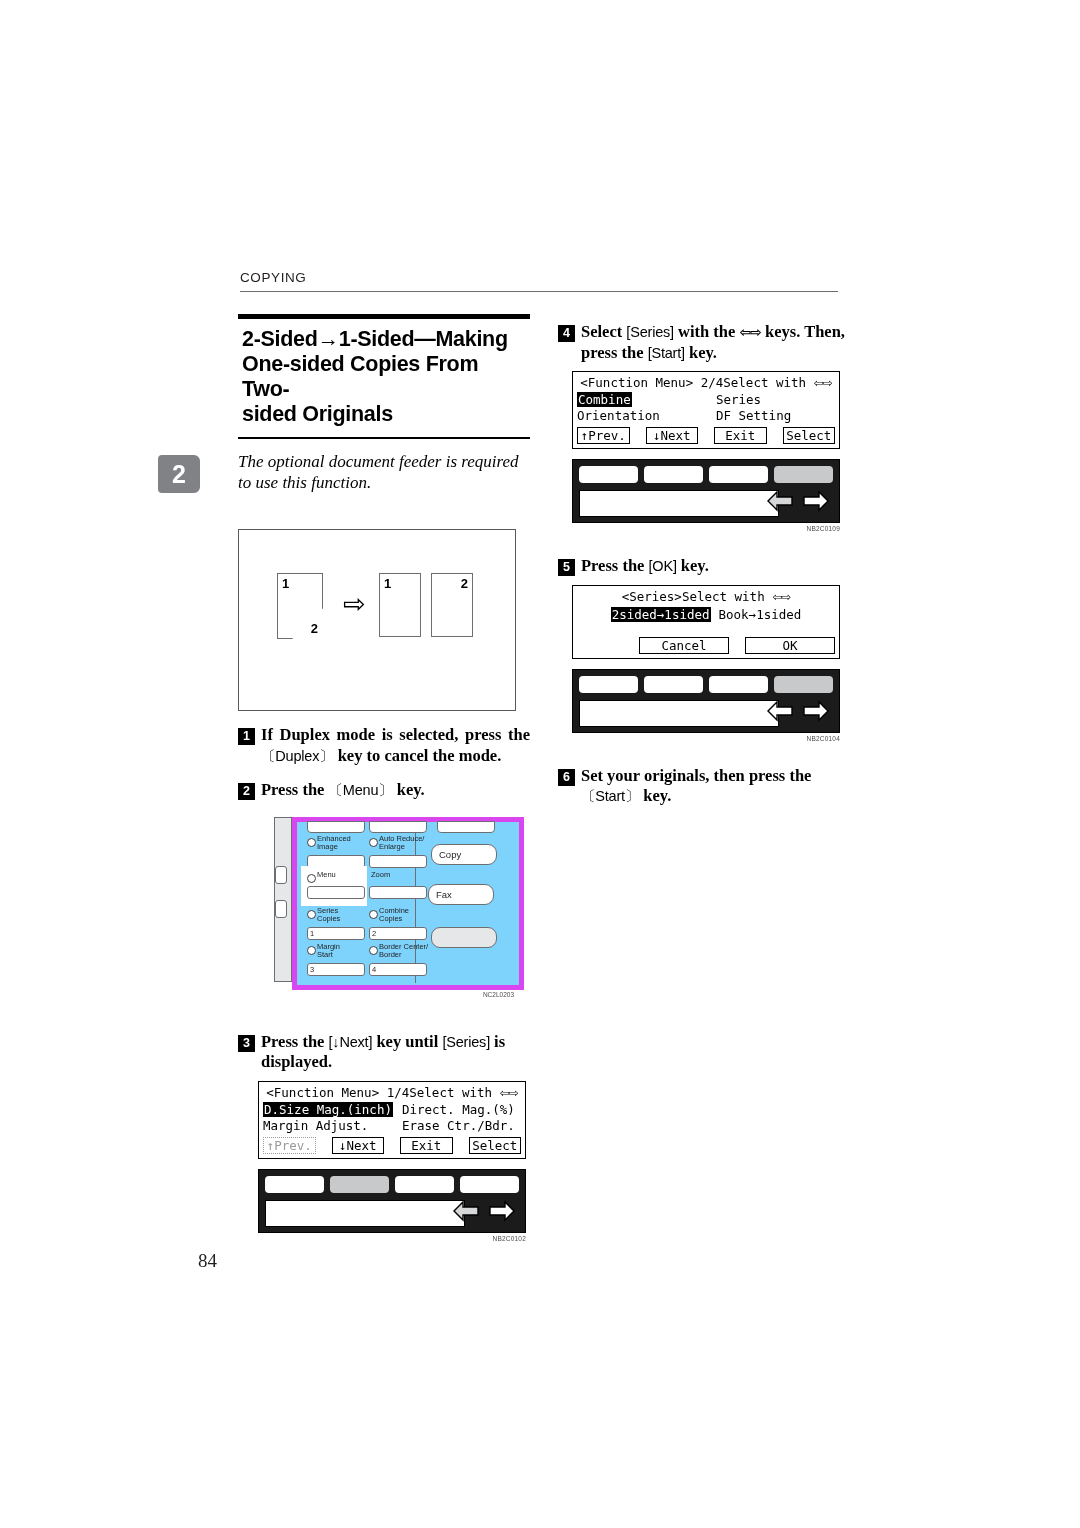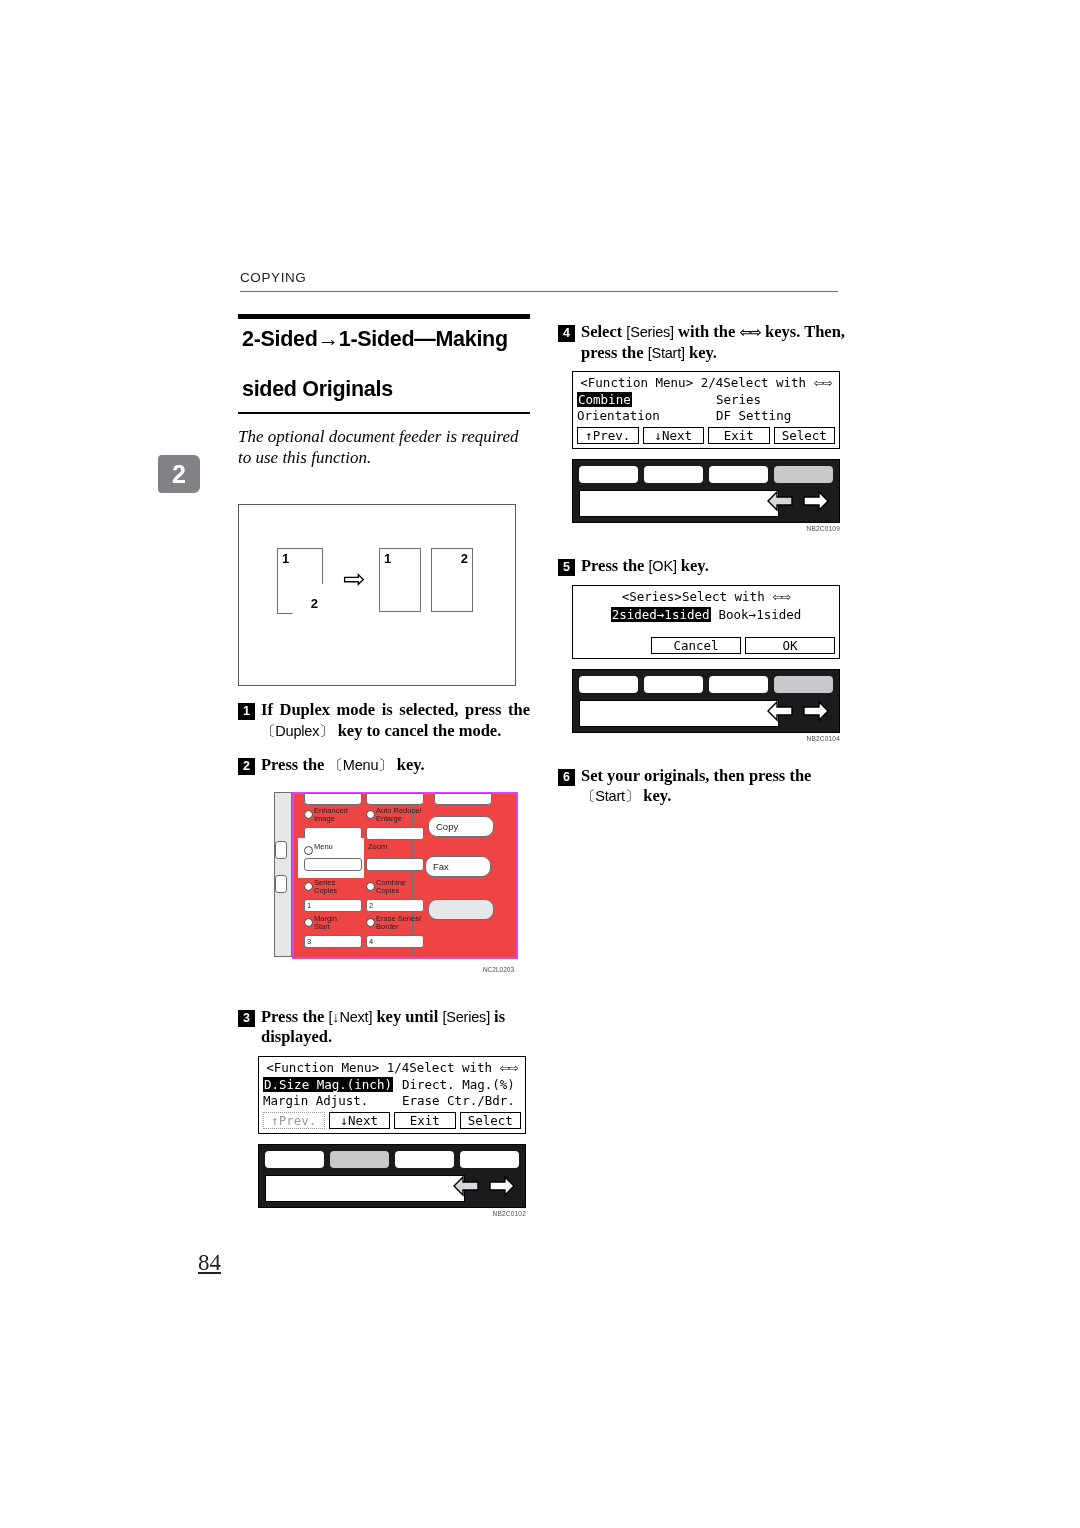--- a/index.html
+++ b/index.html
@@ -56,23 +56,22 @@
     align-items: center;
     justify-content: center;
     line-height: 1;
   }
 
   .page-number {
     position: absolute;
     left: 198px;
     top: 1250px;
     font-family: "Liberation Serif", serif;
-    font-size: 23px;
+    font-size: 19px;
     color: #231f20;
-    text-decoration: underline;
   }
 
   
   .col-left  { position: absolute; left: 238px; top: 300px; width: 292px; }
   .col-right { position: absolute; left: 558px; top: 300px; width: 292px; }
 
   
   .title-rule-top {
     height: 5px;
     background: #000;
@@ -201,21 +200,21 @@
   .lcd-cols .c1 { width: 140px; }
   .lcd-cols .c2 { width: 120px; }
   .lcd-item { white-space: pre; }
   .lcd-inv {
     background: #000;
     color: #fff;
     padding: 0 1px;
   }
   .lcd-btnrow {
     display: flex;
-    gap: 4px;
+    gap: 16px;
     margin-top: 4px;
   }
   .lcd-btn {
     flex: 1 1 0;
     border: 1.4px solid #000;
     text-align: center;
     white-space: pre;
     padding: 0 1px;
     background: #fff;
     font-size: 12.5px;
@@ -313,22 +312,22 @@
     height: 185px;
     margin-top: 6px;
     margin-left: 26px;
     position: relative;
     background: #fff;
   }
   .op-body {
     position: absolute;
     left: 28px; top: 10px;
     width: 222px; height: 163px;
-    background: #ef4444;
-    border: 2px solid #d946ef;
+    background: #7dd3fc;
+    border: 5px solid #d946ef;
   }
   .op-leftstrip {
     position: absolute;
     left: 10px; top: 10px;
     width: 16px; height: 163px;
     background: #e6e7e8;
     border: 1px solid #6d6e71;
   }
   .op-leftkey {
     position: absolute;
@@ -427,21 +426,21 @@
   <div class="head-rule"></div>
 
   <div class="chapter-tab">2</div>
   <div class="page-number">84</div>
 
   <div class="col-left">
 
     <div class="title-rule-top"></div>
     <h1 class="sec-title">
       <span>2-Sided→1-Sided—Making</span><br>
-      <br>
+      <span>One-sided Copies From Two-</span><br>
       <span>sided Originals</span>
     </h1>
     <div class="title-rule-bottom"></div>
 
     <p class="lead-italic">The optional document feeder is required to use this function.</p>
 
     <div class="illus-box">
 
       <div class="sheet" style="left:38px; top:43px; width:44px; height:64px;">
         <span class="num" style="left:4px; top:2px;">1</span>
@@ -529,21 +528,21 @@
 
         <div class="op-cell" style="left:10px; top:122px;">
           <div class="op-radio"></div>
           <div class="op-lab"><span>Margin</span><br><span>Start</span></div>
           <div class="op-key">
               <span class="kn">3</span>
             </div>
         </div>
         <div class="op-cell" style="left:72px; top:122px;">
           <div class="op-radio"></div>
-          <div class="op-lab"><span>Erase Series/</span><br><span>Border</span></div>
+          <div class="op-lab"><span>Border Center/</span><br><span>Border</span></div>
           <div class="op-key">
               <span class="kn">4</span>
             </div>
         </div>
 
         <div class="op-bigkey" style="left:134px; top:22px;">
             <span>Copy</span>
           </div>
         <div class="op-bigkey" style="left:131px; top:62px;">
             <span>Fax</span>

